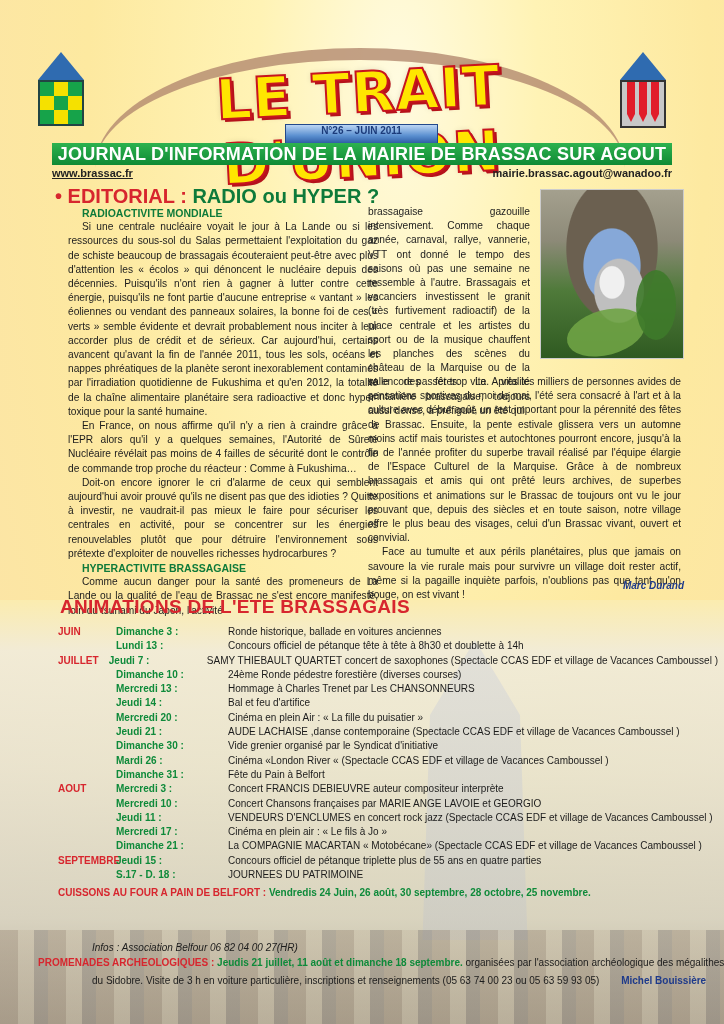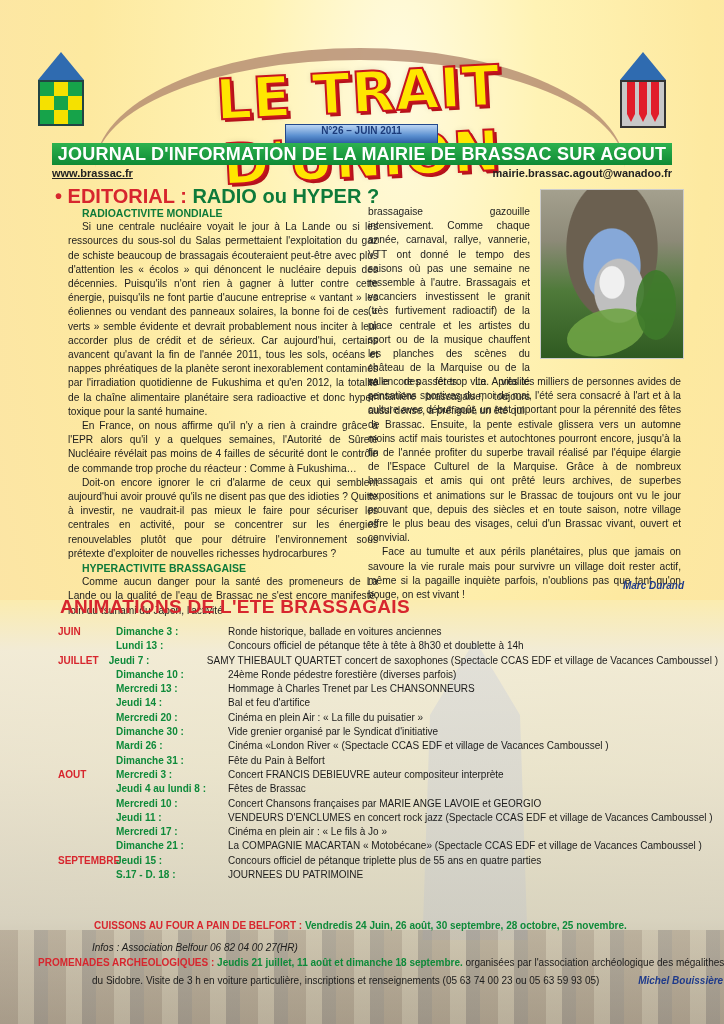--- a/index.html
+++ b/index.html
@@ -100,21 +100,21 @@
   .anim-title { position: absolute; left: 60px; top: 596px; font-size: 19px; font-weight: bold; color: #d7262e; letter-spacing: 0.3px; }
   .events { position: absolute; left: 58px; top: 625px; width: 660px; font-size: 10px; line-height: 14.3px; }
   .ev-row { display: flex; white-space: nowrap; }
   .ev-month { width: 58px; color: #d7262e; font-weight: bold; }
   .ev-date { width: 112px; color: #0e8a3a; font-weight: bold; }
   .ev-desc { color: #1c1c1c; }
   .extra { position: absolute; left: 58px; font-size: 10px; line-height: 14.3px; white-space: nowrap; }
   .extra .red { color: #d7262e; font-weight: bold; }
   .extra .green { color: #0e8a3a; font-weight: bold; }
   .extra .plain { color: #1c1c1c; }
-  .sign2 { color: #1e3a8a; font-style: italic; font-weight: bold; margin-left: 36px; }
+  .sign2 { color: #1e3a8a; font-weight: bold; margin-left: 19px; }
 </style>
 </head>
 <body>
 
 <div class="photo-bg"></div>
 <div class="tower-shape"></div>
 <div class="crowd"></div>
 
 <div class="arc"></div>
 
@@ -192,36 +192,41 @@
       <span class="ev-desc">Concours officiel de pétanque tête à tête à 8h30 et doublette à 14h</span>
     </div>
   <div class="ev-row">
       <span class="ev-month">JUILLET</span>
       <span class="ev-date">Jeudi 7 :</span>
       <span class="ev-desc">SAMY THIEBAULT QUARTET concert de saxophones (Spectacle CCAS EDF et village de Vacances Camboussel )</span>
     </div>
   <div class="ev-row">
       <span class="ev-month"></span>
       <span class="ev-date">Dimanche 10 :</span>
-      <span class="ev-desc">24ème Ronde pédestre forestière (diverses parfois)</span>
+      <span class="ev-desc">24ème Ronde pédestre forestière (diverses courses)</span>
     </div>
   <div class="ev-row">
       <span class="ev-month"></span>
       <span class="ev-date">Mercredi 13 :</span>
       <span class="ev-desc">Hommage à Charles Trenet par Les CHANSONNEURS</span>
     </div>
   <div class="ev-row">
       <span class="ev-month"></span>
       <span class="ev-date">Jeudi 14 :</span>
       <span class="ev-desc">Bal et feu d'artifice</span>
     </div>
   <div class="ev-row">
       <span class="ev-month"></span>
       <span class="ev-date">Mercredi 20 :</span>
       <span class="ev-desc">Cinéma en plein Air : « La fille du puisatier »</span>
+    </div>
+  <div class="ev-row">
+      <span class="ev-month"></span>
+      <span class="ev-date">Jeudi 21 :</span>
+      <span class="ev-desc">AUDE LACHAISE ,danse contemporaine (Spectacle CCAS EDF et village de Vacances Camboussel )</span>
     </div>
   <div class="ev-row">
       <span class="ev-month"></span>
       <span class="ev-date">Dimanche 30 :</span>
       <span class="ev-desc">Vide grenier organisé par le Syndicat d'initiative</span>
     </div>
   <div class="ev-row">
       <span class="ev-month"></span>
       <span class="ev-date">Mardi 26 :</span>
       <span class="ev-desc">Cinéma «London River « (Spectacle CCAS EDF et village de Vacances Camboussel )</span>
@@ -231,25 +236,20 @@
       <span class="ev-date">Dimanche 31 :</span>
       <span class="ev-desc">Fête du Pain à Belfort</span>
     </div>
   <div class="ev-row">
       <span class="ev-month">AOUT</span>
       <span class="ev-date">Mercredi 3 :</span>
       <span class="ev-desc">Concert FRANCIS DEBIEUVRE auteur compositeur interprète</span>
     </div>
   <div class="ev-row">
       <span class="ev-month"></span>
-      <span class="ev-date">Jeudi 4 au lundi 8 :</span>
-      <span class="ev-desc">Fêtes de Brassac</span>
-    </div>
-  <div class="ev-row">
-      <span class="ev-month"></span>
       <span class="ev-date">Mercredi 10 :</span>
       <span class="ev-desc">Concert Chansons françaises par MARIE ANGE LAVOIE et GEORGIO</span>
     </div>
   <div class="ev-row">
       <span class="ev-month"></span>
       <span class="ev-date">Jeudi 11 :</span>
       <span class="ev-desc">VENDEURS D'ENCLUMES en concert rock jazz (Spectacle CCAS EDF et village de Vacances Camboussel )</span>
     </div>
   <div class="ev-row">
       <span class="ev-month"></span>
@@ -266,21 +266,21 @@
       <span class="ev-date">Jeudi 15 :</span>
       <span class="ev-desc">Concours officiel de pétanque triplette plus de 55 ans en quatre parties</span>
     </div>
   <div class="ev-row">
       <span class="ev-month"></span>
       <span class="ev-date">S.17 - D. 18 :</span>
       <span class="ev-desc">JOURNEES DU PATRIMOINE</span>
     </div>
 </div>
 
-<div class="extra" style="top:919px;margin-left:36px;">
+<div class="extra" style="top:886px;">
   <span class="red">CUISSONS AU FOUR A PAIN DE BELFORT :</span>
   <span class="green">Vendredis 24 Juin, 26 août, 30 septembre, 28 octobre, 25 novembre.</span>
 </div>
 <div class="extra" style="top:941px; left:92px;font-style:italic;">
   <span class="plain">Infos : Association Belfour 06 82 04 00 27(HR)</span>
 </div>
 <div class="extra" style="top:956px; left:38px;">
   <span class="red">PROMENADES ARCHEOLOGIQUES :</span>
   <span class="green">Jeudis 21 juillet, 11 août et dimanche 18 septembre.</span>
   <span class="plain">organisées par l'association archéologique des mégalithes</span>

